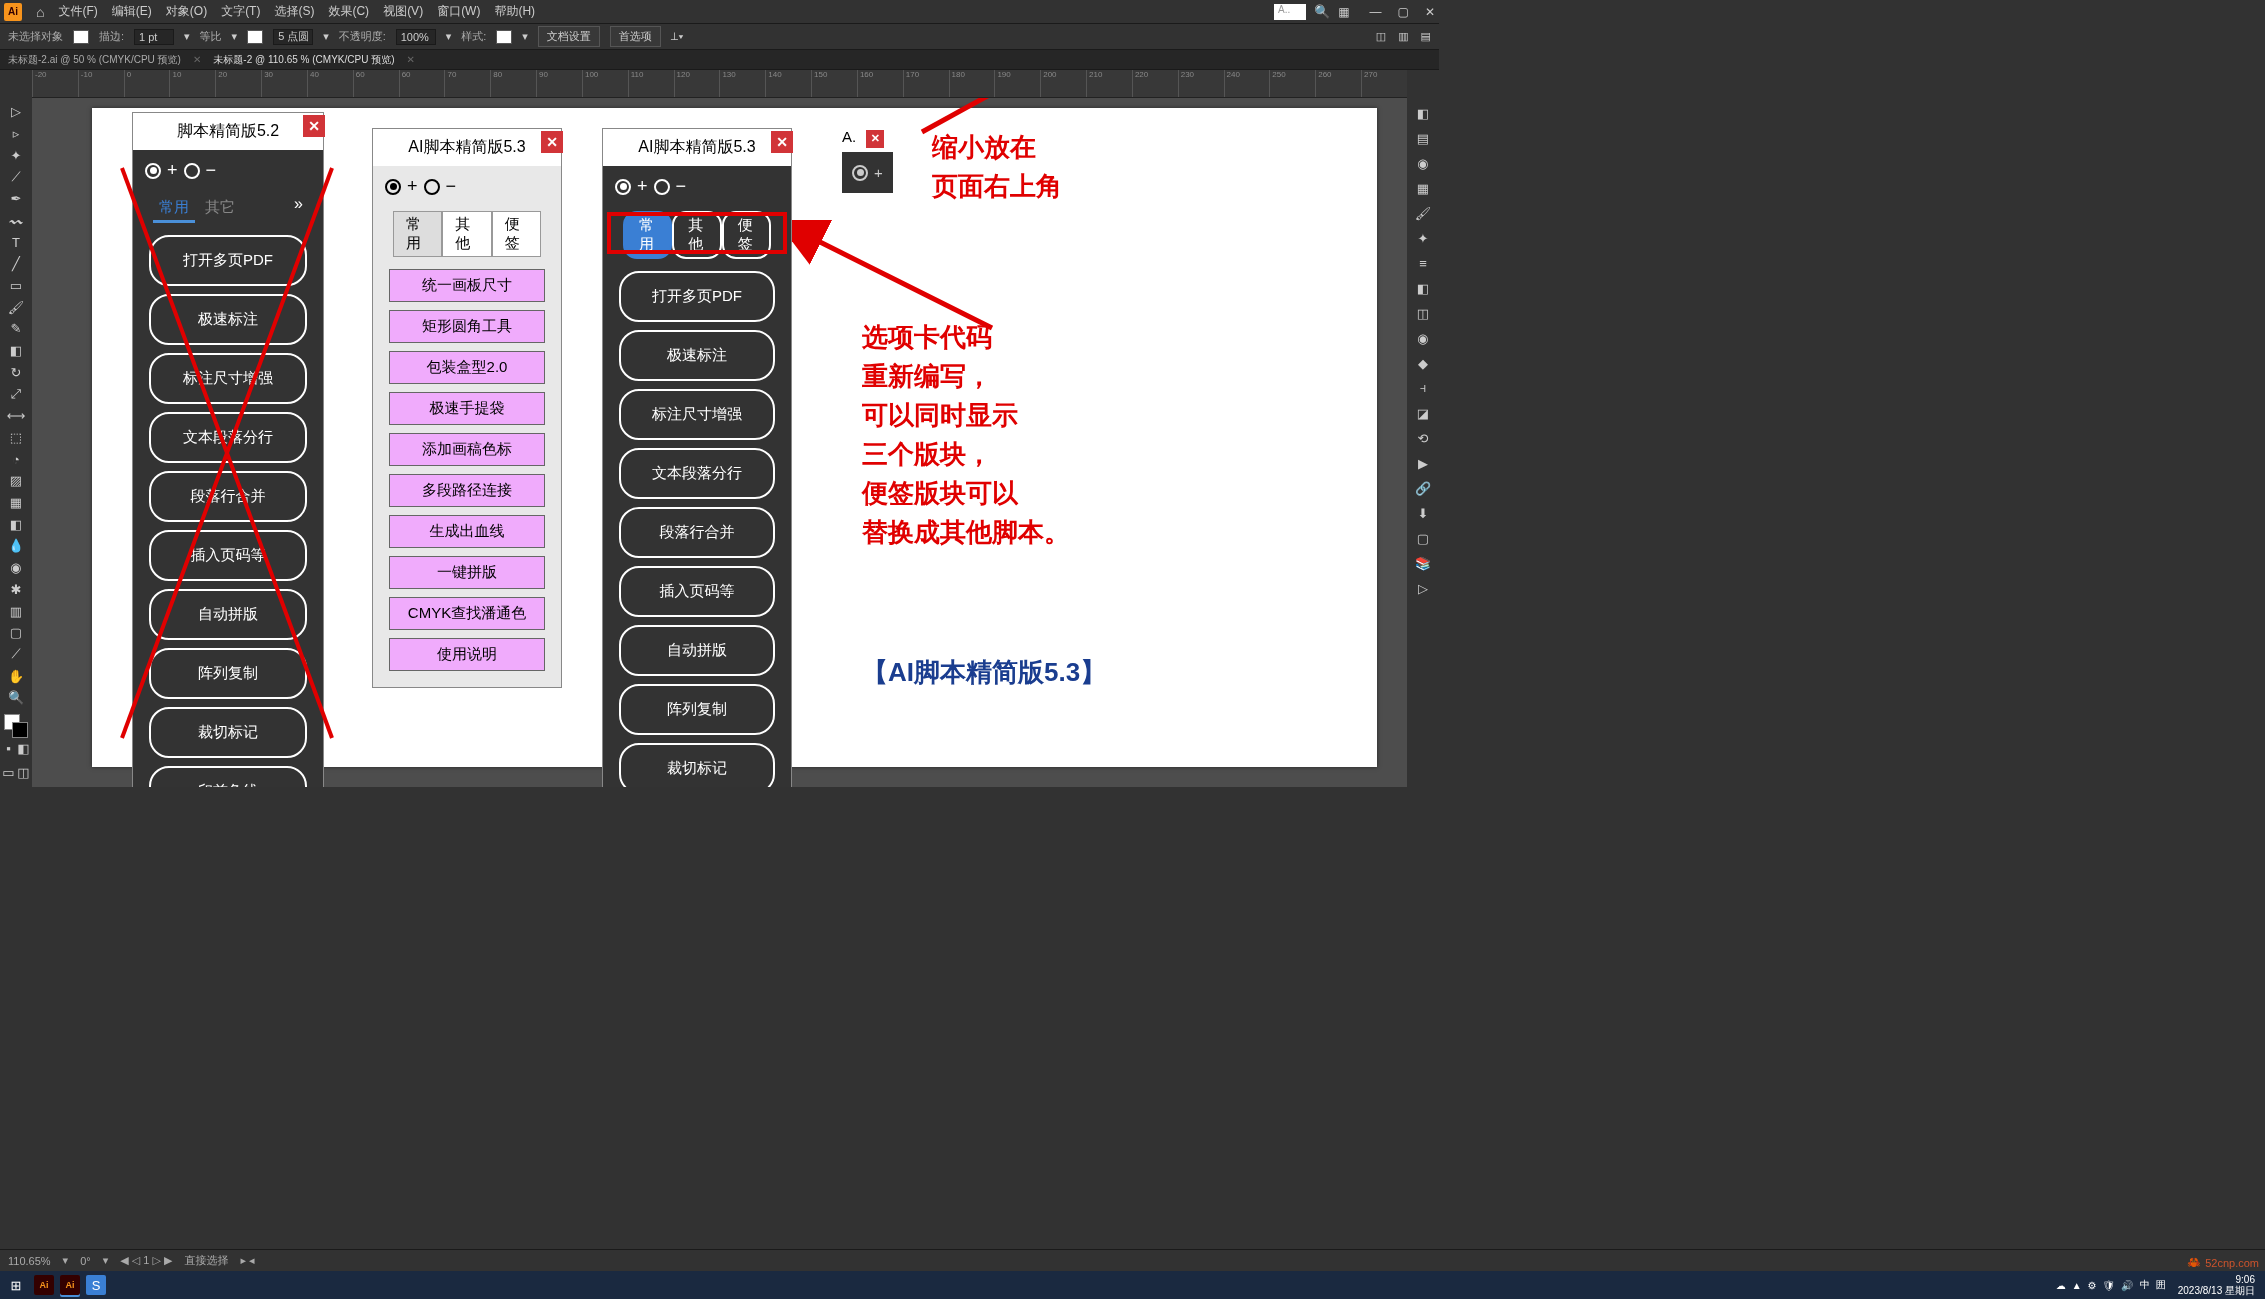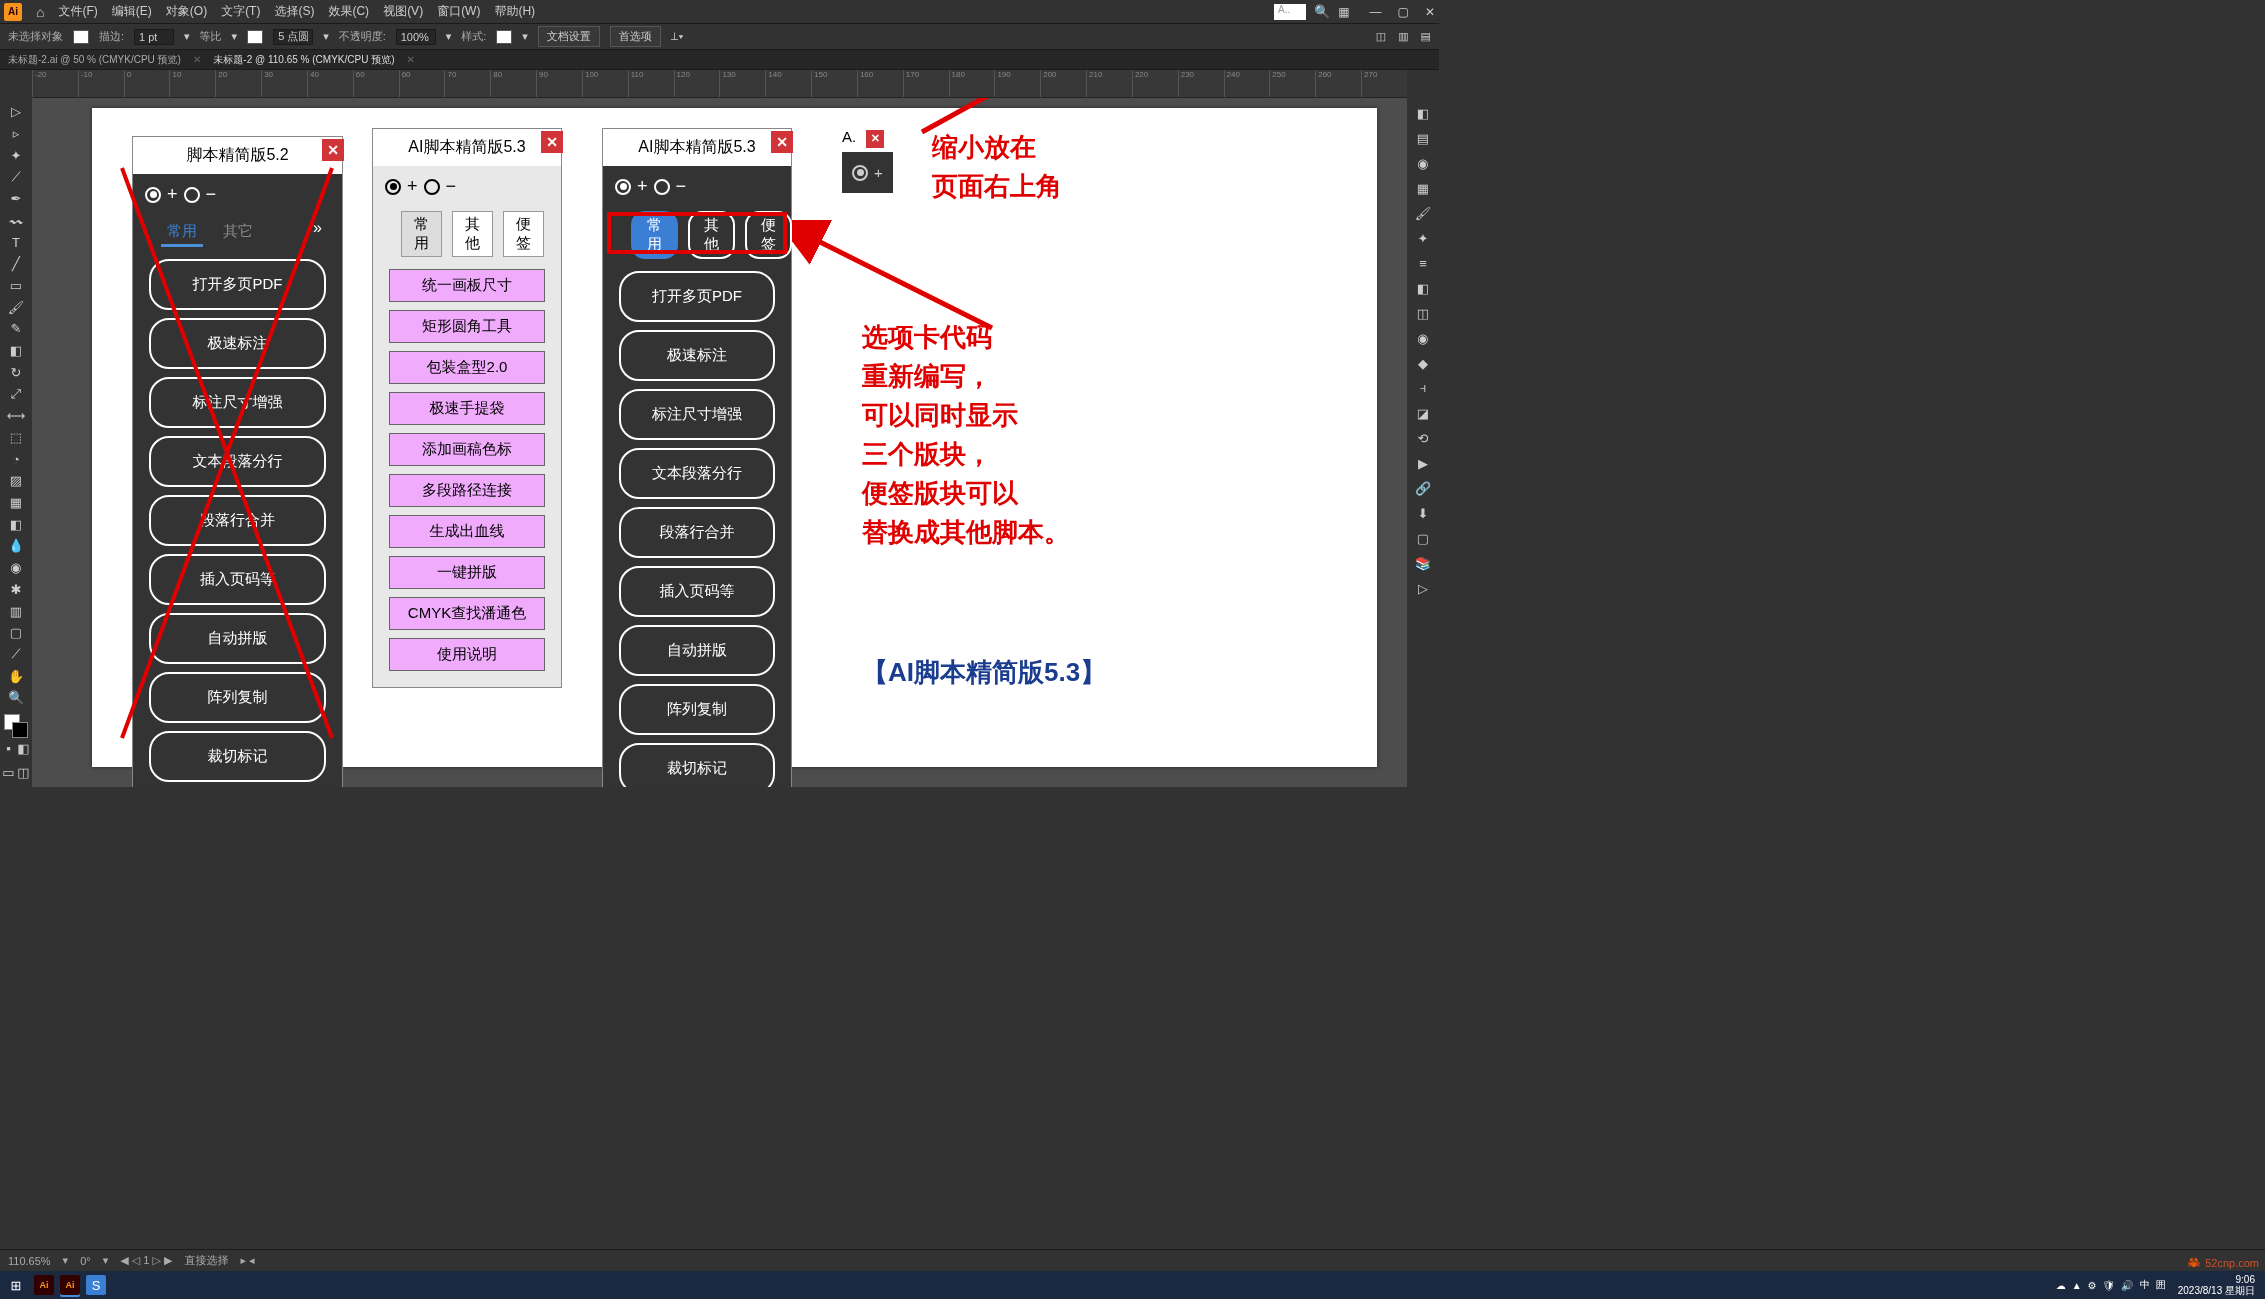--- a/index.html
+++ b/index.html
@@ -54,21 +54,21 @@
 .panel-title { text-align: center; padding: 8px 4px; font-size: 16px; position: relative; }
 .panel-dark .panel-title { background: #fff; color: #000; }
 .panel-light .panel-title { background: #fff; color: #000; }
 .close-btn { position: absolute; right: -2px; top: 2px; width: 22px; height: 22px; background: #d13438; color: #fff; display: flex; align-items: center; justify-content: center; font-size: 14px; font-weight: bold; }
 
 .zoom-row { display: flex; align-items: center; gap: 6px; padding: 10px 12px; font-size: 18px; }
 .radio-on { width: 16px; height: 16px; border-radius: 50%; border: 2px solid currentColor; display: flex; align-items: center; justify-content: center; }
 .radio-on::after { content: ''; width: 7px; height: 7px; border-radius: 50%; background: currentColor; }
 .radio-off { width: 16px; height: 16px; border-radius: 50%; border: 2px solid currentColor; }
 
-.tab-row { display: flex; gap: 10px; padding: 4px 20px; margin-left: 8px; }
+.tab-row { display: flex; gap: 0; padding: 4px 20px; }
 .tab-pill { border: 2px solid currentColor; border-radius: 14px; padding: 3px 14px; font-size: 15px; cursor: pointer; }
 .tab-pill.active-blue { background: #3a7fd4; color: #fff; border-color: #3a7fd4; }
 .tab-pill.active-underline { border-bottom: 3px solid #4a90d9; border-radius: 0; border-top: none; border-left: none; border-right: none; padding: 3px 6px; color: #3a7fd4; }
 .tab-flat { padding: 3px 10px; font-size: 15px; color: #888; text-align: center; }
 .tab-sq { border: 1px solid #999; padding: 3px 12px; font-size: 15px; background: #fff; cursor: pointer; }
 .tab-sq.active { background: #ddd; }
 .chev { margin-left: auto; font-size: 16px; }
 
 .btn-list { display: flex; flex-direction: column; gap: 8px; padding: 8px 16px 16px; }
 .pill-btn { border: 2px solid currentColor; border-radius: 20px; padding: 14px 4px; text-align: center; font-size: 15px; cursor: pointer; }
@@ -234,21 +234,21 @@
       </div>
     <div class="tool2">
         <div class="tool">▭</div>
         <div class="tool">◫</div>
       </div>
   </div>
 
   <div class="canvas-area">
     <div class="artboard ai-artboard">
 
-      <div class="panel panel-dark" style="left:40px;top:28px;width:211px">
+      <div class="panel panel-dark" style="left:40px;top:4px;width:192px">
         <div class="panel-title">
           <span>脚本精简版5.2</span>
           <span class="close-btn">✕</span>
         </div>
         <div class="zoom-row">
           <span class="radio-on"></span>
           <span>+</span>
           <span class="radio-off"></span>
           <span>−</span>
         </div>

